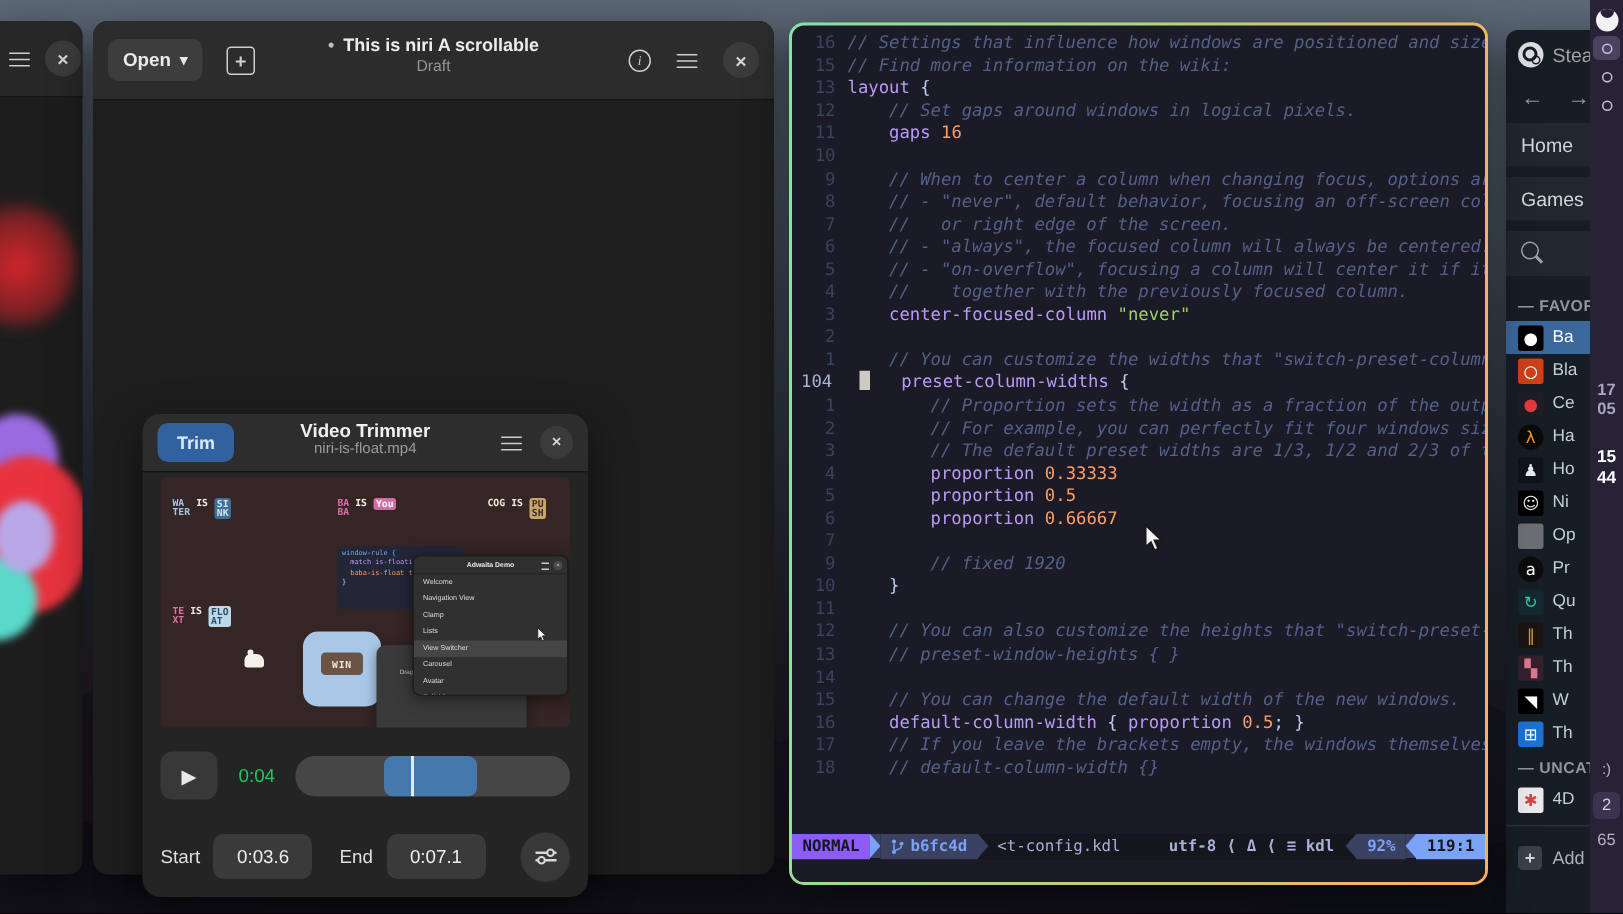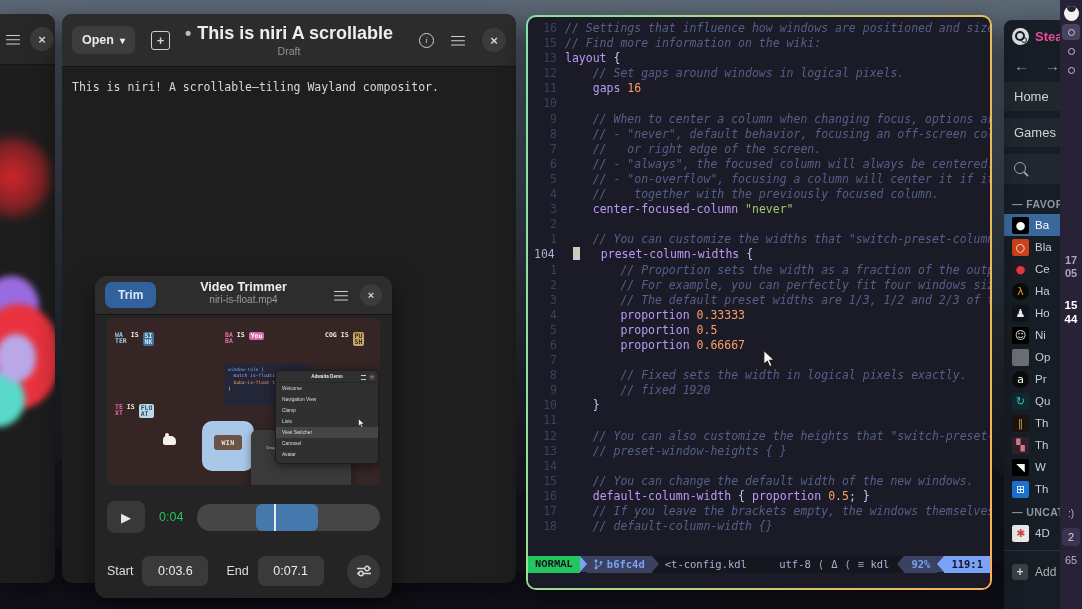--- a/index.html
+++ b/index.html
@@ -31,21 +31,21 @@
   .ls-art2 i{position:absolute;border-radius:50%;display:block;}
 
   
   .texteditor{left:62px;top:14px;width:454px;height:569px;background:#1e1e1e;border-radius:10px;overflow:hidden;}
   .texteditor .hdr{height:52px;background:#2c2c2c;border-bottom:1px solid #151515;display:flex;align-items:center;padding:0 10px;}
   .open-btn{background:#3d3d3d;border-radius:7px;height:28px;padding:0 10px;display:flex;align-items:center;gap:6px;
     color:#eaeaea;font-size:12.5px;font-weight:bold;}
   .newtab-btn{margin-left:16px;width:17px;height:17px;border:1.6px solid #cfcfcf;border-radius:3px;color:#cfcfcf;
     display:flex;align-items:center;justify-content:center;font-size:13px;font-weight:bold;line-height:1;}
   .te-title{position:absolute;left:50%;top:9px;transform:translateX(-50%);text-align:center;width:260px;}
-  .te-title .t1{font-size:18px;font-weight:bold;color:#ededed;white-space:nowrap;}
+  .te-title .t1{font-size:12px;font-weight:bold;color:#ededed;white-space:nowrap;}
   .te-title .t1 .dot{color:#bdbdbd;margin-right:6px;}
   .te-title .t2{font-size:10.5px;color:#949494;margin-top:1px;}
   .te-right{margin-left:auto;display:flex;align-items:center;gap:17px;}
   .info-ic{width:13px;height:13px;border:1.4px solid #cfcfcf;border-radius:50%;color:#cfcfcf;font-size:9px;
     font-style:italic;font-family:"Liberation Serif",serif;display:flex;align-items:center;justify-content:center;}
   .te-body{padding:13px 10px;font-family:"DejaVu Sans Mono",monospace;font-size:11.5px;color:#d8d8d8;white-space:pre;}
 
   
   .trimmer{left:95px;top:276px;width:297px;height:322px;background:#242424;border-radius:12px;overflow:hidden;z-index:6;}
   .trimmer .hdr{height:38px;background:#2d2d2d;border-bottom:1px solid #141414;display:flex;align-items:center;padding:0 10px;position:relative;}
@@ -105,42 +105,42 @@
   .buffer{flex:1;overflow:hidden;padding-top:4px;font-family:"DejaVu Sans Mono",monospace;font-size:11.5px;line-height:15.1px;}
   .eline{white-space:pre;height:15.1px;overflow:hidden;}
   .gut{display:inline-block;width:29px;text-align:right;margin-right:8px;color:#3b4261;}
   .gut.gcur{text-align:left;padding-left:6px;width:31px;color:#a9b1d6;}
   .cblock{display:inline-block;width:7px;background:#cfc9c2;height:13px;vertical-align:-2px;}
   .tk-c,.tk-l{font-style:italic;}
   .tk-l{text-decoration:underline;}
   .status{height:17px;display:flex;align-items:stretch;background:#16161e;font-family:"DejaVu Sans Mono",monospace;
     font-size:10.5px;font-weight:bold;line-height:17px;white-space:pre;}
   .seg{padding:0 7px;}
-  .seg.mode{background:#22c55e;color:#15161e;font-family:Liberation Mono, monospace;}
+  .seg.mode{background:#8b5cf6;color:#15161e;}
   .seg.branch{background:#3b4261;color:#7aa2f7;display:flex;align-items:center;gap:4px;}
   .tri{width:0;height:0;border-top:8.5px solid transparent;border-bottom:8.5px solid transparent;}
   .tri.t-mode{border-left:7px solid #7aa2f7;background:#3b4261;}
   .tri.t-branch{border-left:7px solid #3b4261;background:#16161e;}
   .tri.t-pctl{border-right:7px solid #3b4261;background:#16161e;}
   .tri.t-posl{border-right:7px solid #7aa2f7;background:#3b4261;}
   .st-file{color:#a9b1d6;font-weight:normal;padding-left:6px;}
   .st-spacer{flex:1;}
-  .st-right{color:#a9b1d6;font-weight:normal;display:flex;align-items:center;gap:7px;padding-right:8px;text-align:right;}
+  .st-right{color:#a9b1d6;font-weight:bold;display:flex;align-items:center;gap:7px;padding-right:8px;text-align:right;}
   .seg.pct{background:#3b4261;color:#7aa2f7;}
   .seg.pos{background:#7aa2f7;color:#15161e;}
   .cmdline{height:15px;background:#1a1b26;}
 
   
   .steam{left:1004px;top:20px;width:78px;height:589px;background:#171d25;border-radius:8px 0 0 0;overflow:hidden;
     font-family:"Liberation Sans",sans-serif;}
   .st-hdr{display:flex;align-items:center;gap:6px;padding:8px 0 4px 8px;}
   .steam-logo{width:17px;height:17px;border-radius:50%;background:#d9dde0;position:relative;flex:none;}
   .steam-logo::before{content:"";position:absolute;left:3px;top:3px;width:6px;height:6px;border:2px solid #171d25;border-radius:50%;}
   .steam-logo::after{content:"";position:absolute;right:2px;bottom:2px;width:4px;height:4px;border:1.6px solid #171d25;border-radius:50%;}
-  .st-name{color:#ec4899;font-size:13px;font-weight:bold;}
+  .st-name{color:#a3a3a3;font-size:13px;font-weight:normal;}
   .st-nav{display:flex;gap:16px;padding:8px 0 8px 10px;color:#8f9ba8;font-size:15px;font-weight:bold;}
   .st-row{background:#21272f;margin:0 0 7px 0;padding:7px 0 7px 10px;color:#d2d5d8;font-size:13px;}
   .st-search{background:#21272f;margin-bottom:8px;padding:6px 0 6px 10px;}
   .mag{width:10px;height:10px;border:1.8px solid #9aa3ad;border-radius:50%;position:relative;display:inline-block;}
   .mag::after{content:"";position:absolute;width:6px;height:1.8px;background:#9aa3ad;transform:rotate(45deg);left:8px;top:10px;}
   .sec-hdr{color:#8f969e;font-size:10.5px;font-weight:bold;letter-spacing:.4px;padding:6px 0 4px 8px;white-space:nowrap;}
   .srow{display:flex;align-items:center;gap:6px;height:22px;padding-left:8px;white-space:nowrap;}
   .srow.ssel{background:#3a689b;}
   .sic{width:17px;height:17px;border-radius:2px;flex:none;display:flex;align-items:center;justify-content:center;
     font-size:11px;line-height:1;font-family:"DejaVu Sans",sans-serif;}
@@ -201,21 +201,20 @@
       <div class="te-title">
         <div class="t1"><span class="dot">•</span><span>This is niri A scrollable</span></div>
         <div class="t2">Draft</div>
       </div>
       <div class="te-right">
         <span class="info-ic">i</span>
         <span class="hb"></span>
         <span class="circ-btn">×</span>
       </div>
     </div>
-    <div class="te-body">This is niri! A scrollable—tiling Wayland compositor.</div>
   </div>
 
   <div class="win nvim">
     <div class="nvim-inner">
       <div class="buffer">
           <div class="eline"><span class="gut">16</span><span class="tk-c" style="color: rgb(86, 95, 137);">// Settings that influence how windows are positioned and size</span></div>
           <div class="eline"><span class="gut">15</span><span class="tk-c" style="color: rgb(86, 95, 137);">// Find more information on the wiki:</span></div>
           <div class="eline"><span class="gut">13</span><span class="tk-k" style="color: rgb(187, 154, 247);">layout</span><span class="tk-p" style="color: rgb(192, 202, 245);"> {</span></div>
           <div class="eline"><span class="gut">12</span><span class="tk-c" style="color: rgb(86, 95, 137);">    // Set gaps around windows in logical pixels.</span></div>
           <div class="eline"><span class="gut">11</span><span class="tk-p" style="color: rgb(192, 202, 245);">    </span><span class="tk-k" style="color: rgb(187, 154, 247);">gaps</span><span class="tk-p" style="color: rgb(192, 202, 245);"> </span><span class="tk-n" style="color: rgb(255, 158, 100);">16</span></div>
@@ -230,21 +229,20 @@
           <div class="eline"><span class="gut">2</span></div>
           <div class="eline"><span class="gut">1</span><span class="tk-c" style="color: rgb(86, 95, 137);">    // You can customize the widths that "switch-preset-column</span></div>
           <div class="eline"><span class="gut gcur">104</span><span class="cblock"></span><span class="tk-p" style="color: rgb(192, 202, 245);">   </span><span class="tk-k" style="color: rgb(187, 154, 247);">preset-column-widths</span><span class="tk-p" style="color: rgb(192, 202, 245);"> {</span></div>
           <div class="eline"><span class="gut">1</span><span class="tk-c" style="color: rgb(86, 95, 137);">        // Proportion sets the width as a fraction of the outp</span></div>
           <div class="eline"><span class="gut">2</span><span class="tk-c" style="color: rgb(86, 95, 137);">        // For example, you can perfectly fit four windows siz</span></div>
           <div class="eline"><span class="gut">3</span><span class="tk-c" style="color: rgb(86, 95, 137);">        // The default preset widths are 1/3, 1/2 and 2/3 of t</span></div>
           <div class="eline"><span class="gut">4</span><span class="tk-p" style="color: rgb(192, 202, 245);">        </span><span class="tk-k" style="color: rgb(187, 154, 247);">proportion</span><span class="tk-p" style="color: rgb(192, 202, 245);"> </span><span class="tk-n" style="color: rgb(255, 158, 100);">0.33333</span></div>
           <div class="eline"><span class="gut">5</span><span class="tk-p" style="color: rgb(192, 202, 245);">        </span><span class="tk-k" style="color: rgb(187, 154, 247);">proportion</span><span class="tk-p" style="color: rgb(192, 202, 245);"> </span><span class="tk-n" style="color: rgb(255, 158, 100);">0.5</span></div>
           <div class="eline"><span class="gut">6</span><span class="tk-p" style="color: rgb(192, 202, 245);">        </span><span class="tk-k" style="color: rgb(187, 154, 247);">proportion</span><span class="tk-p" style="color: rgb(192, 202, 245);"> </span><span class="tk-n" style="color: rgb(255, 158, 100);">0.66667</span></div>
           <div class="eline"><span class="gut">7</span></div>
-          <div class="eline"><span class="gut">8</span><span class="tk-c" style="color: rgb(86, 95, 137);">        // Fixed sets the width in logical pixels exactly.</span></div>
           <div class="eline"><span class="gut">9</span><span class="tk-c" style="color: rgb(86, 95, 137);">        // fixed 1920</span></div>
           <div class="eline"><span class="gut">10</span><span class="tk-p" style="color: rgb(192, 202, 245);">    }</span></div>
           <div class="eline"><span class="gut">11</span></div>
           <div class="eline"><span class="gut">12</span><span class="tk-c" style="color: rgb(86, 95, 137);">    // You can also customize the heights that "switch-preset-</span></div>
           <div class="eline"><span class="gut">13</span><span class="tk-c" style="color: rgb(86, 95, 137);">    // preset-window-heights { }</span></div>
           <div class="eline"><span class="gut">14</span></div>
           <div class="eline"><span class="gut">15</span><span class="tk-c" style="color: rgb(86, 95, 137);">    // You can change the default width of the new windows.</span></div>
           <div class="eline"><span class="gut">16</span><span class="tk-p" style="color: rgb(192, 202, 245);">    </span><span class="tk-k" style="color: rgb(187, 154, 247);">default-column-width</span><span class="tk-p" style="color: rgb(192, 202, 245);"> { </span><span class="tk-k" style="color: rgb(187, 154, 247);">proportion</span><span class="tk-p" style="color: rgb(192, 202, 245);"> </span><span class="tk-n" style="color: rgb(255, 158, 100);">0.5</span><span class="tk-p" style="color: rgb(192, 202, 245);">; }</span></div>
           <div class="eline"><span class="gut">17</span><span class="tk-c" style="color: rgb(86, 95, 137);">    // If you leave the brackets empty, the windows themselves</span></div>
           <div class="eline"><span class="gut">18</span><span class="tk-c" style="color: rgb(86, 95, 137);">    // default-column-width {}</span></div>

